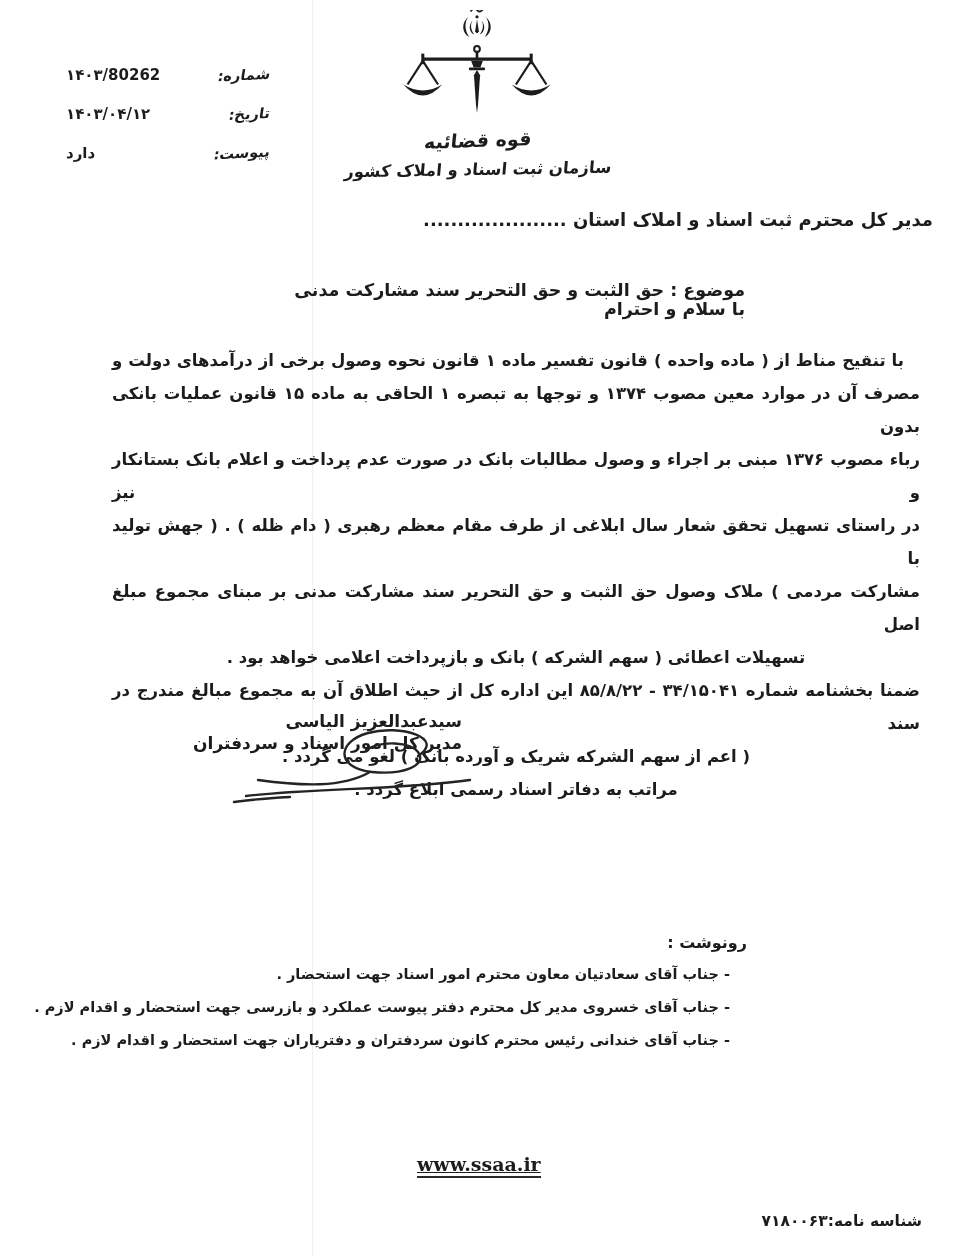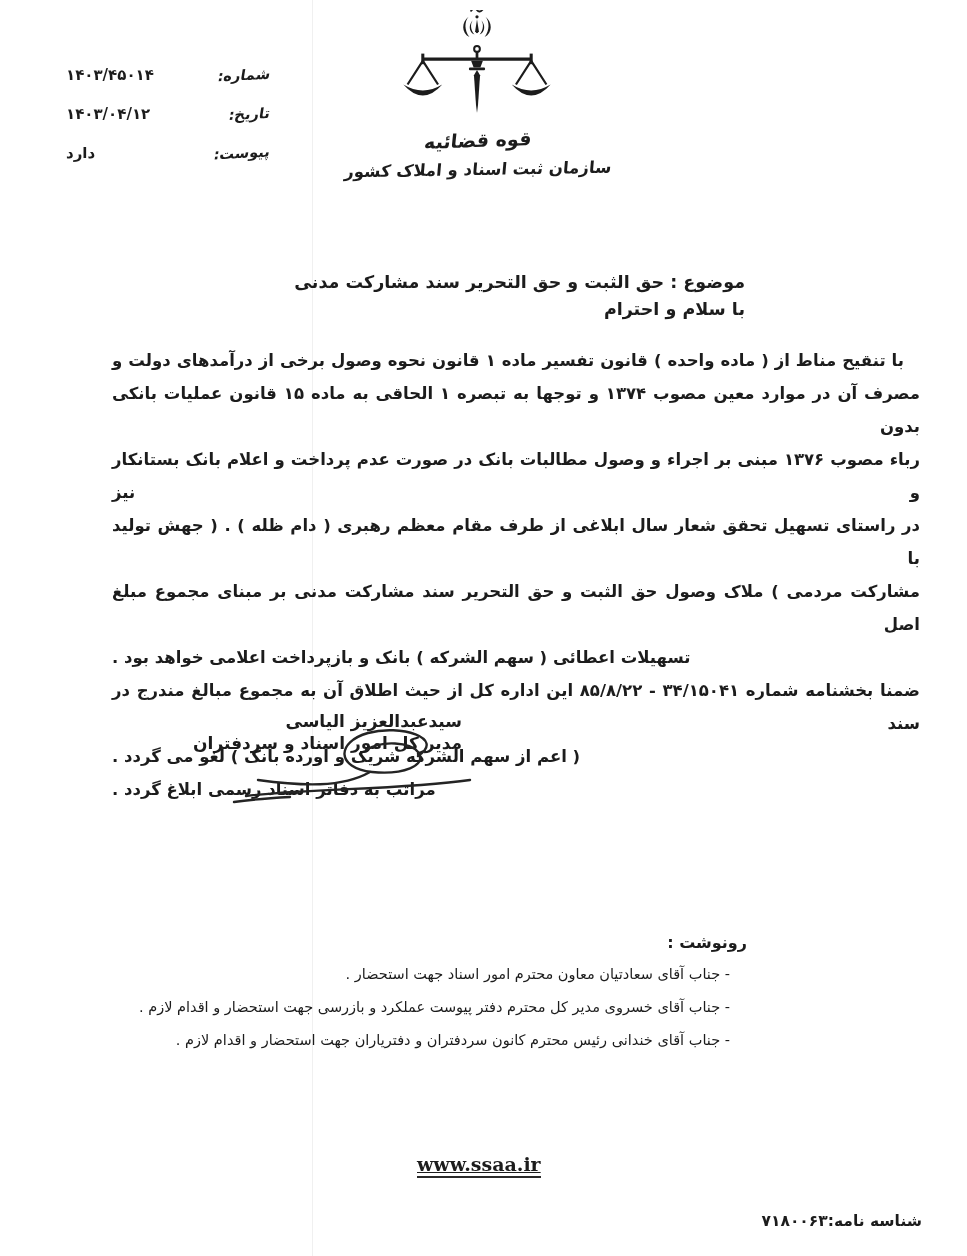--- a/index.html
+++ b/index.html
@@ -16,38 +16,38 @@
   .org-bottom{position:absolute;top:160px;left:308px;width:340px;text-align:center;
            font-size:16.5px;font-weight:bold;transform:skewX(-6deg) rotate(-1deg);}
 
   .meta{position:absolute;left:66px;top:66px;width:204px;font-size:15px;}
   .meta .row{display:flex;justify-content:space-between;align-items:baseline;margin-bottom:21px;}
   .meta .lbl{display:inline-block;transform:skewX(-12deg) rotate(-3deg);font-weight:bold;font-size:14.5px;}
   .meta .val{font-weight:bold;letter-spacing:1px;}
 
   
   .addressee{position:absolute;right:34px;top:209px;font-size:18px;font-weight:bold;white-space:nowrap;}
-  .subject{position:absolute;right:222px;top:272px;font-size:17.5px;font-weight:bold;white-space:nowrap;}
+  .subject{position:absolute;right:222px;top:280px;font-size:17.5px;font-weight:bold;white-space:nowrap;}
   .salutation{position:absolute;right:222px;top:299px;font-size:17.5px;font-weight:bold;white-space:nowrap;}
 
   .body-block{position:absolute;right:47px;top:344px;width:808px;font-size:16.5px;font-weight:bold;}
-  .bline{line-height:33px;text-align:left;white-space:nowrap;}
+  .bline{line-height:33px;text-align:center;white-space:nowrap;}
   .bline.fill{white-space:normal;text-align:justify;text-align-last:justify;}
   .bline.first{padding-right:16px;}
 
   
   .sig-block{position:absolute;right:505px;top:710px;text-align:right;font-weight:bold;}
   .sig-name{font-size:17px;line-height:22px;}
   .sig-title{font-size:17px;line-height:22px;}
   .sig-scribble{position:absolute;left:232px;top:726px;width:250px;height:84px;}
 
   
   .cc-block{position:absolute;right:220px;top:928px;text-align:right;}
   .cc-title{font-size:16px;font-weight:bold;line-height:30px;}
-  .cc-item{font-size:14.5px;font-weight:normal;line-height:33px;white-space:nowrap;margin-right:17px;}
+  .cc-item{font-size:14.5px;font-weight:bold;line-height:33px;white-space:nowrap;margin-right:17px;}
 
   
   .website{position:absolute;left:417px;top:1153px;direction:ltr;
     font-family:"DejaVu Serif",serif;font-size:19px;font-weight:bold;color:#1c1c1c;
     text-decoration:underline;border-bottom:2px solid #2a2a2a;padding-bottom:1px;cursor:pointer;}
   .letter-id{position:absolute;right:45px;top:1196px;font-size:15.5px;font-weight:bold;white-space:nowrap;margin-top:16px;}
   .letter-id .num{letter-spacing:.5px;}
   svg .ink{fill:#1c1c1c;}
 </style>
 </head>
@@ -88,32 +88,33 @@
         <path d="M 141,88 Q 164,114 187,88 Q 164,102 141,88 Z"></path>
       </g>
     </svg>
   </div>
   <div class="org-top">قوه قضائیه</div>
   <div class="org-bottom">سازمان ثبت اسناد و املاک کشور</div>
 
   <div class="meta">
     <div class="row">
       <span class="lbl">شماره:</span>
-      <span class="val">۱۴۰۳/۴۵۰۱۴</span>
+      <span class="val">۱۴۰۳/80262</span>
     </div>
     <div class="row">
       <span class="lbl">تاریخ:</span>
       <span class="val">۱۴۰۳/۰۴/۱۲</span>
     </div>
     <div class="row">
       <span class="lbl">پیوست:</span>
       <span class="val">دارد</span>
     </div>
   </div>
 
+  <div class="addressee">مدیر کل محترم ثبت اسناد و املاک استان .....................</div>
   <div class="subject">موضوع : حق الثبت و حق التحریر سند مشارکت مدنی</div>
   <div class="salutation">با سلام و احترام</div>
 
   <div class="body-block">
       <div class="bline fill first">با تنقیح مناط از ( ماده واحده ) قانون تفسیر ماده ۱ قانون نحوه وصول برخی از درآمدهای دولت و</div>
       <div class="bline fill">مصرف آن در موارد معین مصوب ۱۳۷۴ و توجها به تبصره ۱ الحاقی به ماده ۱۵ قانون عملیات بانکی بدون</div>
       <div class="bline fill">رباء مصوب ۱۳۷۶ مبنی بر اجراء و وصول مطالبات بانک در صورت عدم پرداخت و اعلام بانک بستانکار و نیز</div>
       <div class="bline fill">در راستای تسهیل تحقق شعار سال ابلاغی از طرف مقام معظم رهبری ( دام ظله ) . ( جهش تولید با</div>
       <div class="bline fill">مشارکت مردمی ) ملاک وصول حق الثبت و حق التحریر سند مشارکت مدنی بر مبنای مجموع مبلغ اصل</div>
       <div class="bline">تسهیلات اعطائی ( سهم الشرکه ) بانک و بازپرداخت اعلامی خواهد بود .</div>

